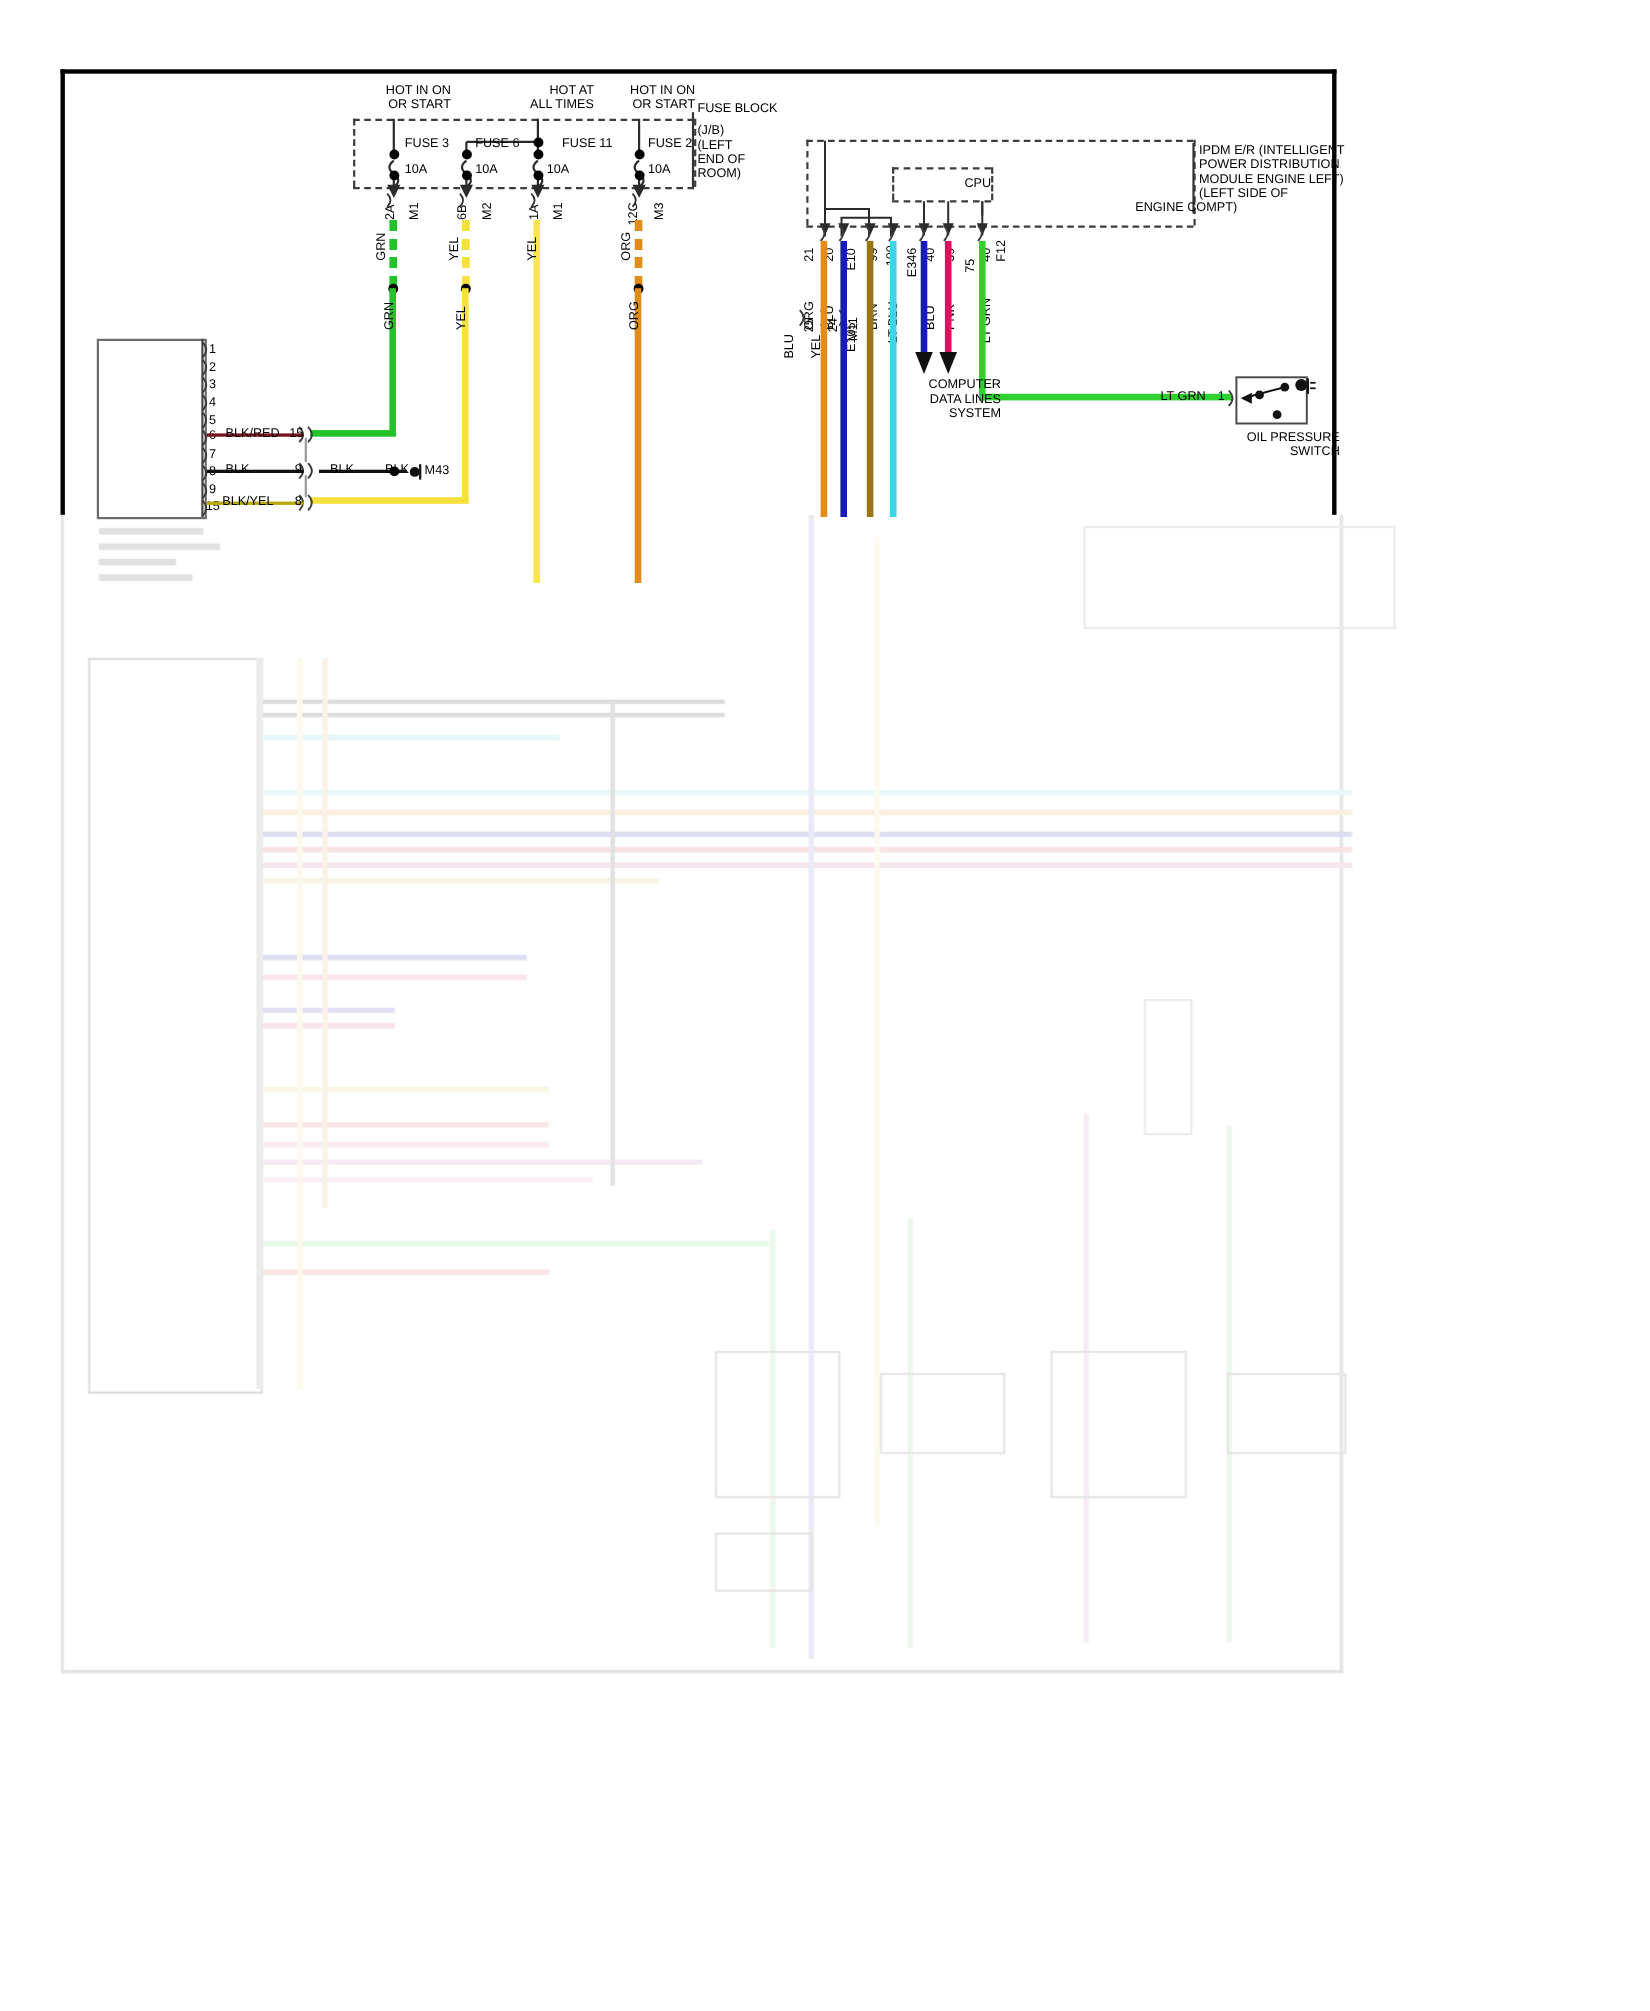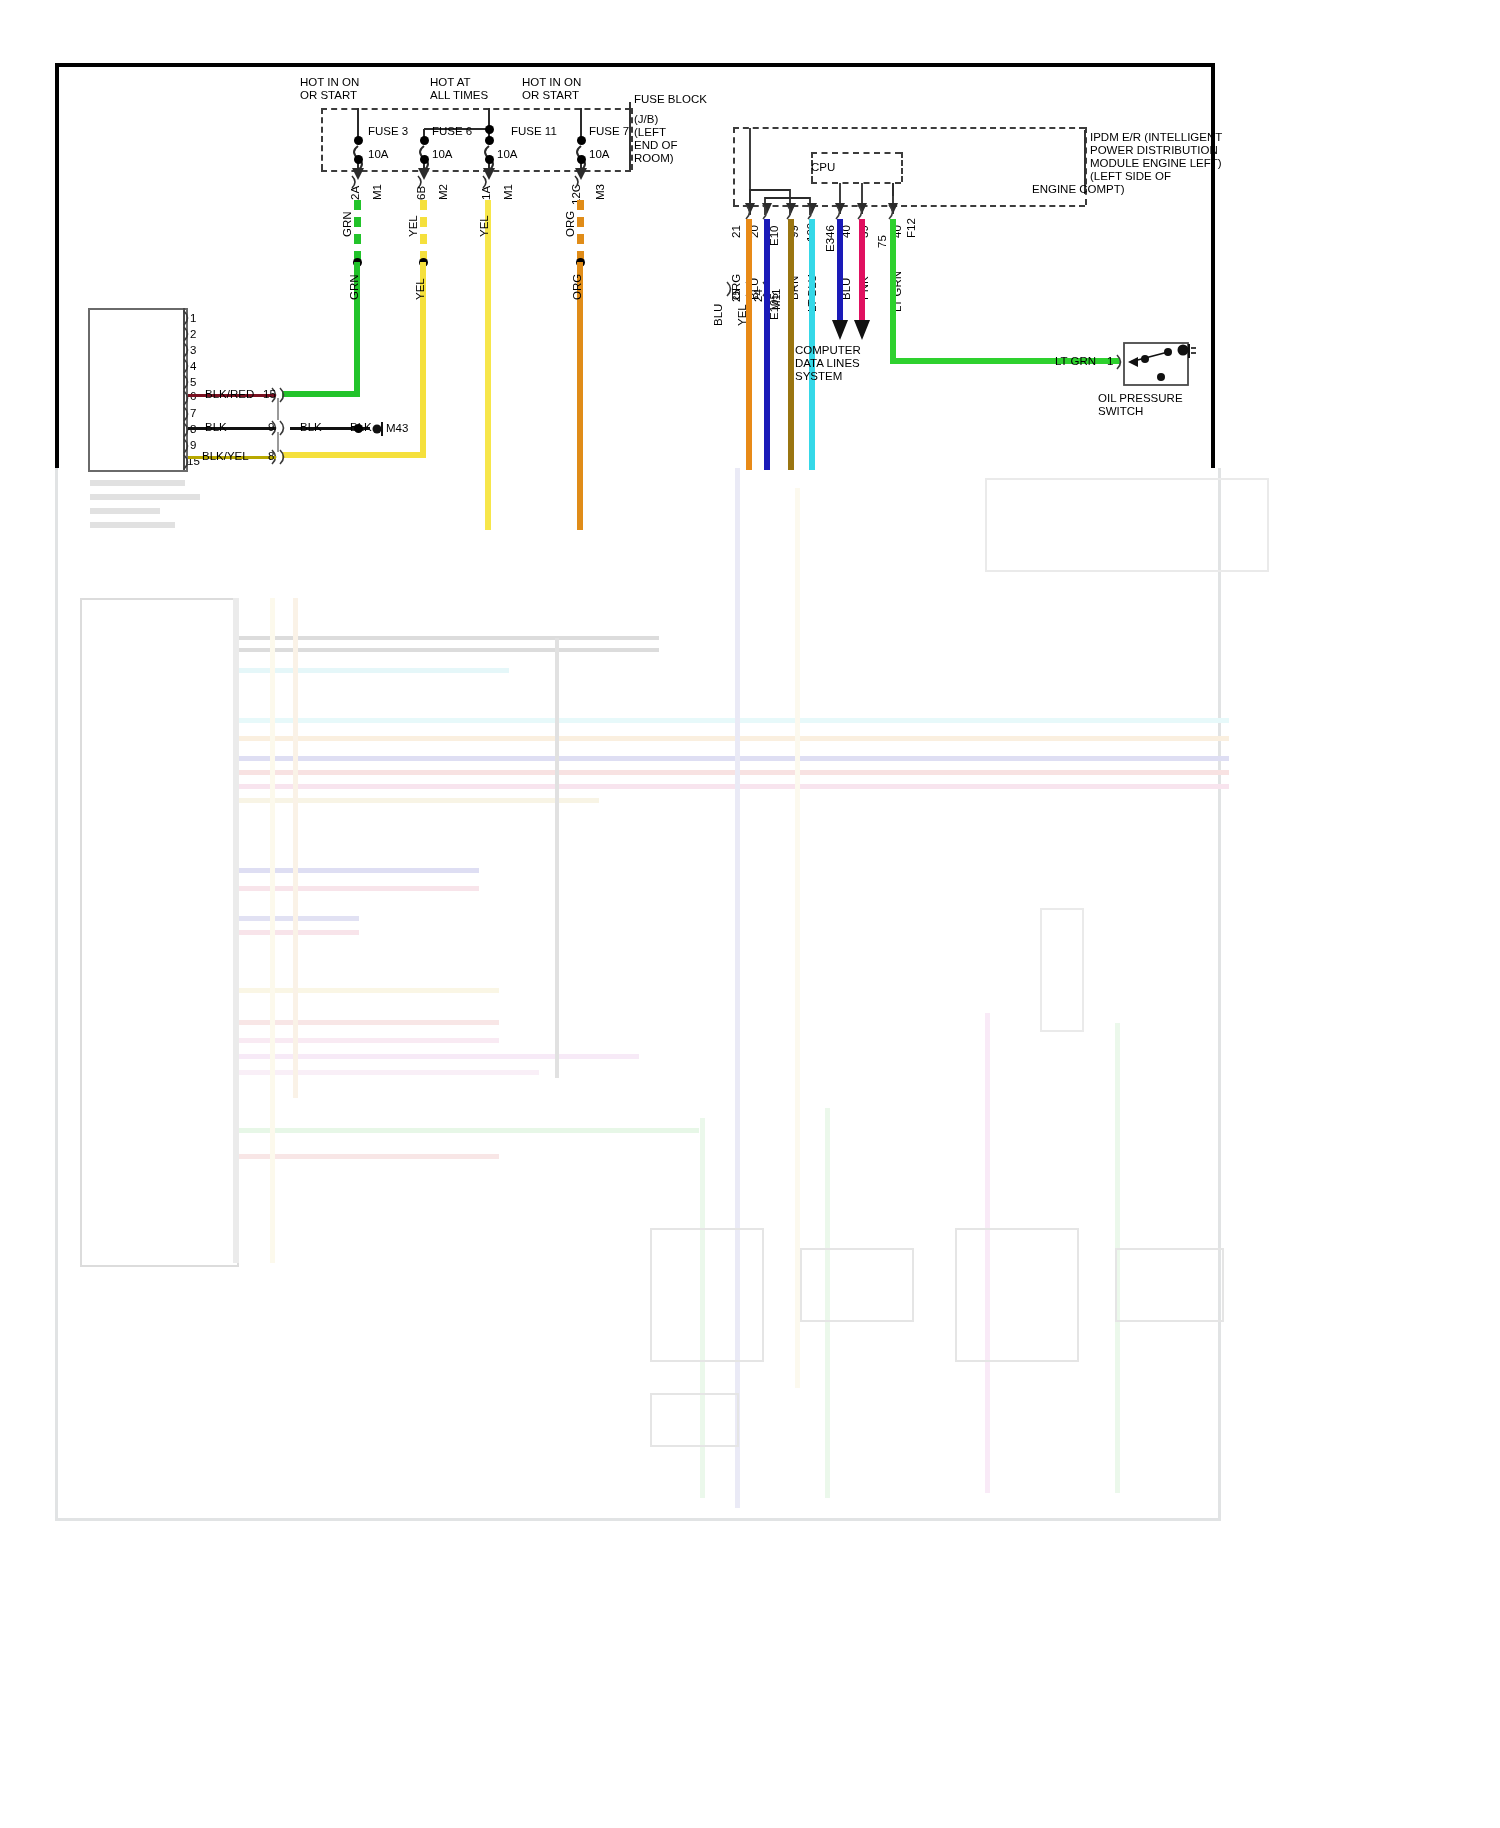--- a/index.html
+++ b/index.html
@@ -11,21 +11,21 @@
   .frame-left{position:absolute;left:55px;top:63px;width:4px;height:405px;background:#000;}
   .frame-right{position:absolute;left:1211px;top:63px;width:4px;height:405px;background:#000;}
 
   
   .faded{position:absolute;left:55px;top:468px;width:1160px;height:1050px;
          opacity:.30;filter:grayscale(.15);pointer-events:none;}
   .fade-frame{position:absolute;left:0;top:0;width:1160px;height:1050px;
               border-left:3px solid #9aa0a6;border-right:3px solid #9aa0a6;border-bottom:3px solid #9aa0a6;}
 
   .t{position:absolute;font-size:11.5px;color:#000;white-space:pre;line-height:13px;}
-  .t.c{text-align:left;}
+  .t.c{text-align:right;}
   .vert{position:absolute;font-size:11.5px;color:#000;white-space:nowrap;
         transform-origin:0 0;transform:rotate(-90deg);}
 
   .wire{position:absolute;}
   .dot{position:absolute;width:9px;height:9px;border-radius:50%;background:#000;}
   .dash-h{position:absolute;height:0;border-top:2px dashed #3c3c3c;}
   .dash-v{position:absolute;width:0;border-left:2px dashed #3c3c3c;}
   .box-solid{position:absolute;border:2px solid #4a4a4a;background:transparent;}
   .bar{position:absolute;width:2px;background:#333;}
 
@@ -98,21 +98,21 @@
   <div class="dot" style="left:485px;top:155px;"></div>
   <div class="dot" style="left:577px;top:136px;"></div>
   <div class="dot" style="left:577px;top:155px;"></div>
 
   <div class="t" style="left:368px;top:125px;">FUSE 3</div>
   <div class="t" style="left:368px;top:148px;">10A</div>
   <div class="t" style="left:432px;top:125px;">FUSE 6</div>
   <div class="t" style="left:432px;top:148px;">10A</div>
   <div class="t" style="left:497px;top:125px;padding-left:14px;">FUSE 11</div>
   <div class="t" style="left:497px;top:148px;">10A</div>
-  <div class="t" style="left:589px;top:125px;">FUSE 7</div>
+  <div class="t" style="left:589px;top:125px;">FUSE 2</div>
   <div class="t" style="left:589px;top:148px;">10A</div>
 
   <div class="vert" style="left:349px;top:200px;">2A</div>
   <div class="vert" style="left:371px;top:200px;">M1</div>
   <div class="vert" style="left:415px;top:200px;">6B</div>
   <div class="vert" style="left:437px;top:200px;">M2</div>
   <div class="vert" style="left:480px;top:200px;">1A</div>
   <div class="vert" style="left:502px;top:200px;">M1</div>
   <div class="vert" style="left:570px;top:205px;">12C</div>
   <div class="vert" style="left:594px;top:200px;">M3</div>

